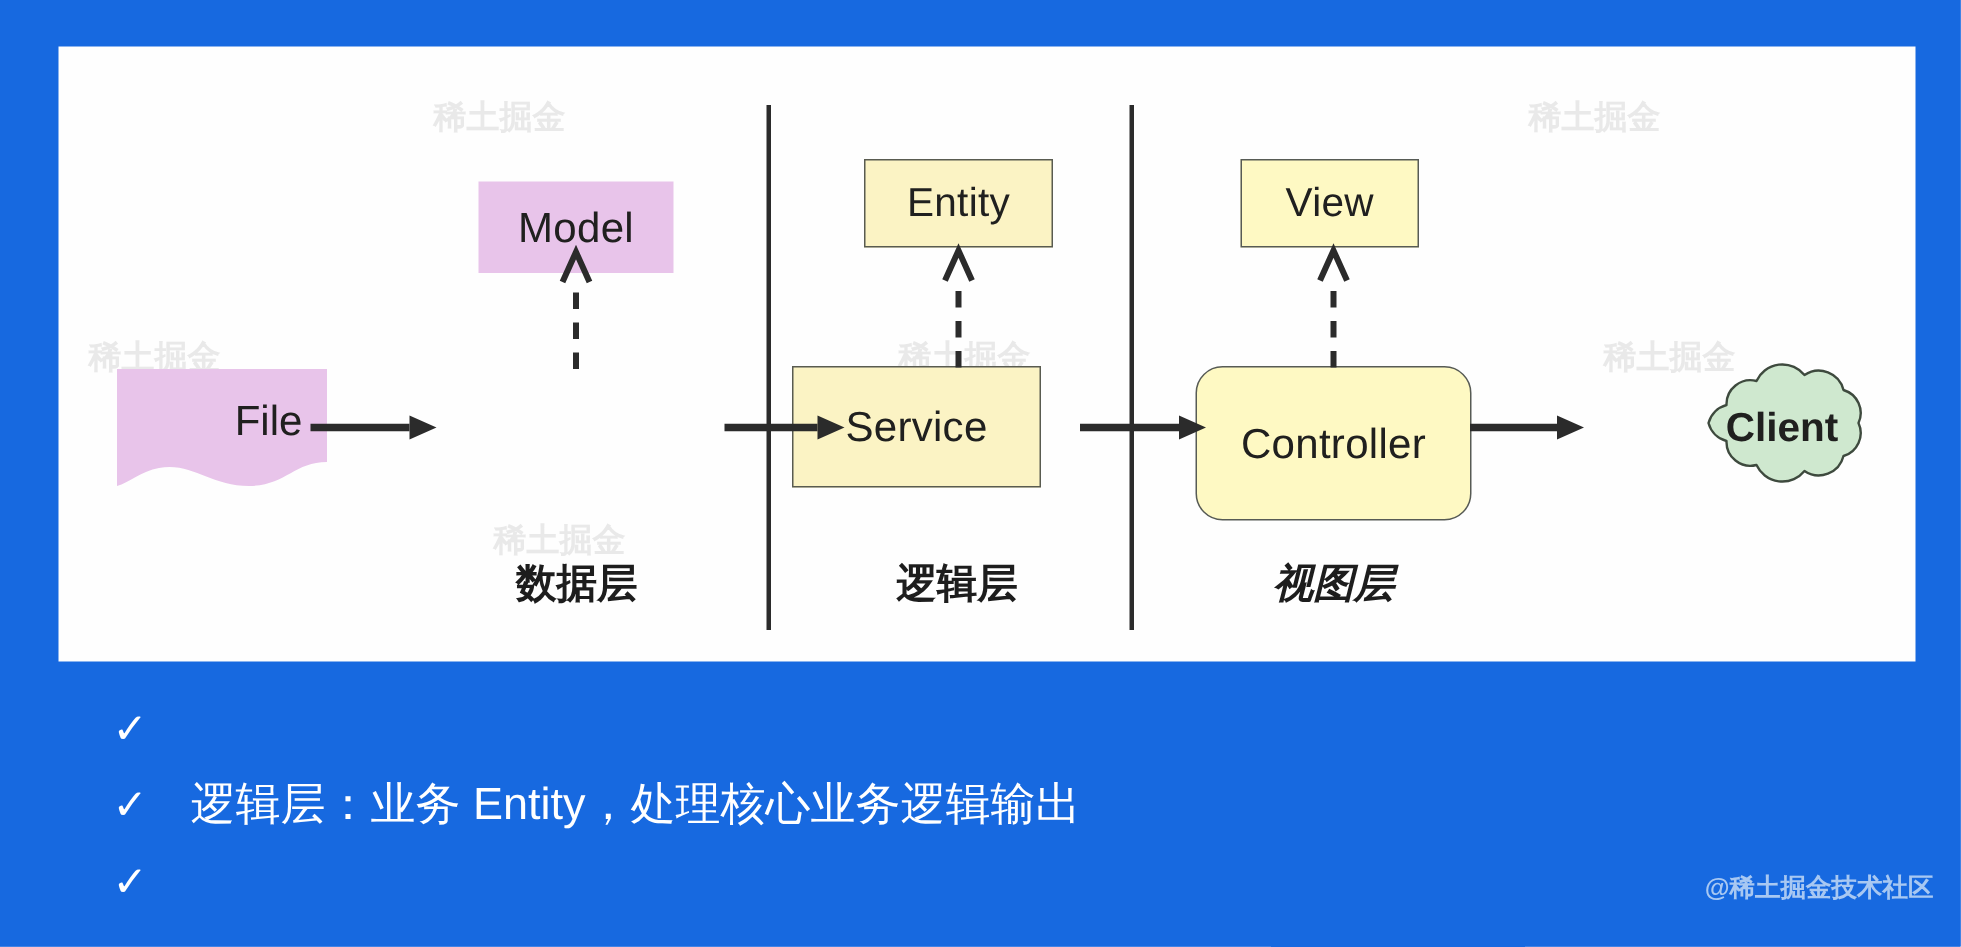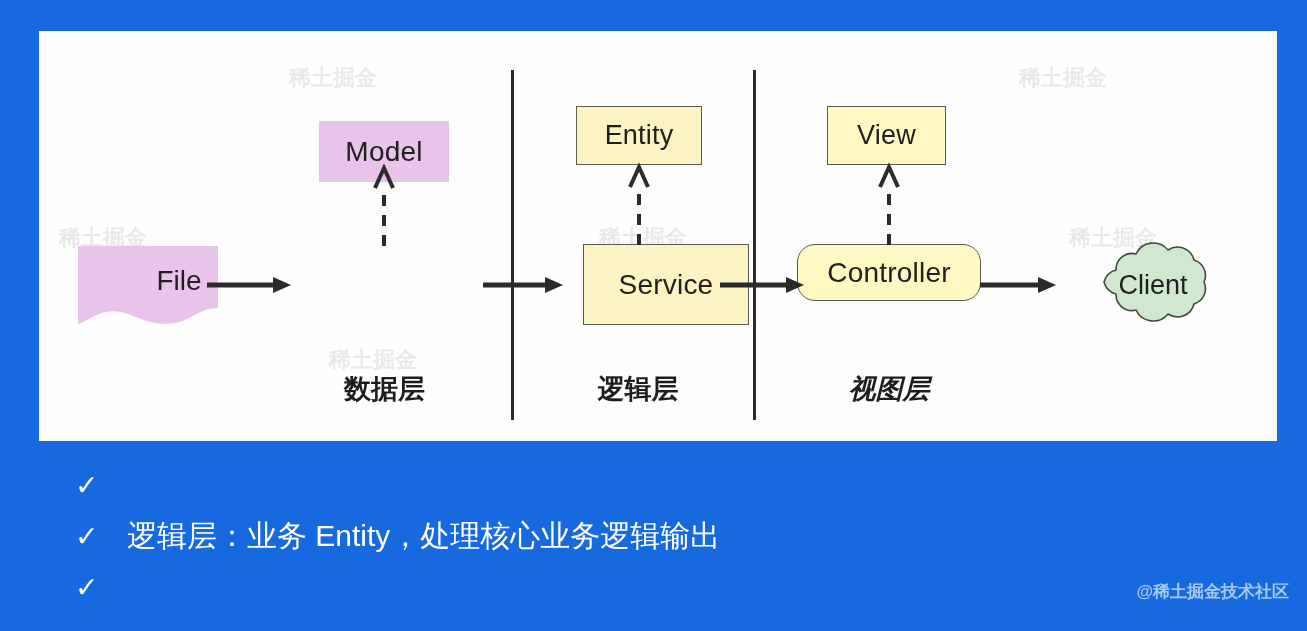--- a/index.html
+++ b/index.html
@@ -57,22 +57,22 @@
   .node.purple  { background: #e8c4ea; border: none; margin-top: 16px; }
   .node.yellow  { background: #fbf3c4; border: 1.6px solid #595b50; }
   .node.green   { background: #fef9c3; border: 1.6px solid #575b55; }
 
   
   .n-model      { left: 280px; top:  74px; width: 130px; height: 61px; }
   .n-entity     { left: 537px; top:  75px; width: 126px; height: 59px; font-size: 27px; }
   .n-view       { left: 788px; top:  75px; width: 119px; height: 59px; font-size: 27px; }
 
   .n-repository { left: 246px; top: 213px; width: 199px; height: 81px; }
-  .n-service    { left: 544px; top: 213px; width: 166px; height: 81px; }
-  .n-controller { left: 758px; top: 213px; width: 184px; height: 57px; border-radius: 18px; }
+  .n-service    { left: 489px; top: 213px; width: 166px; height: 81px; }
+  .n-controller { left: 758px; top: 213px; width: 184px; height: 103px; border-radius: 18px; }
 
   
   .file-shape {
     position: absolute;
     left: 39px;
     top: 215px;
     width: 140px;
     height: 81px;
   }
   .file-shape svg { display: block; width: 100%; height: 100%; overflow: visible; }
@@ -80,24 +80,25 @@
     position: absolute;
     left: 0; top: 0;
     width: 156px; height: 70px;
     display: flex; align-items: center; justify-content: center;
     font-size: 28px; color: #20201f; margin-left: 23px;
   }
 
   
   .cloud-shape {
     position: absolute;
-    left: 1047px;
+    left: 1082px;
     top: 209px;
     width: 134px;
     height: 90px;
+    font-weight: bold;
   }
   .cloud-shape svg { display: block; width: 100%; height: 100%; overflow: visible; }
   .cloud-label {
     position: absolute;
     left: 0; top: 0;
     width: 134px; height: 90px;
     display: flex; align-items: center; justify-content: center;
     font-size: 27px; color: #20201f;
   }
 

